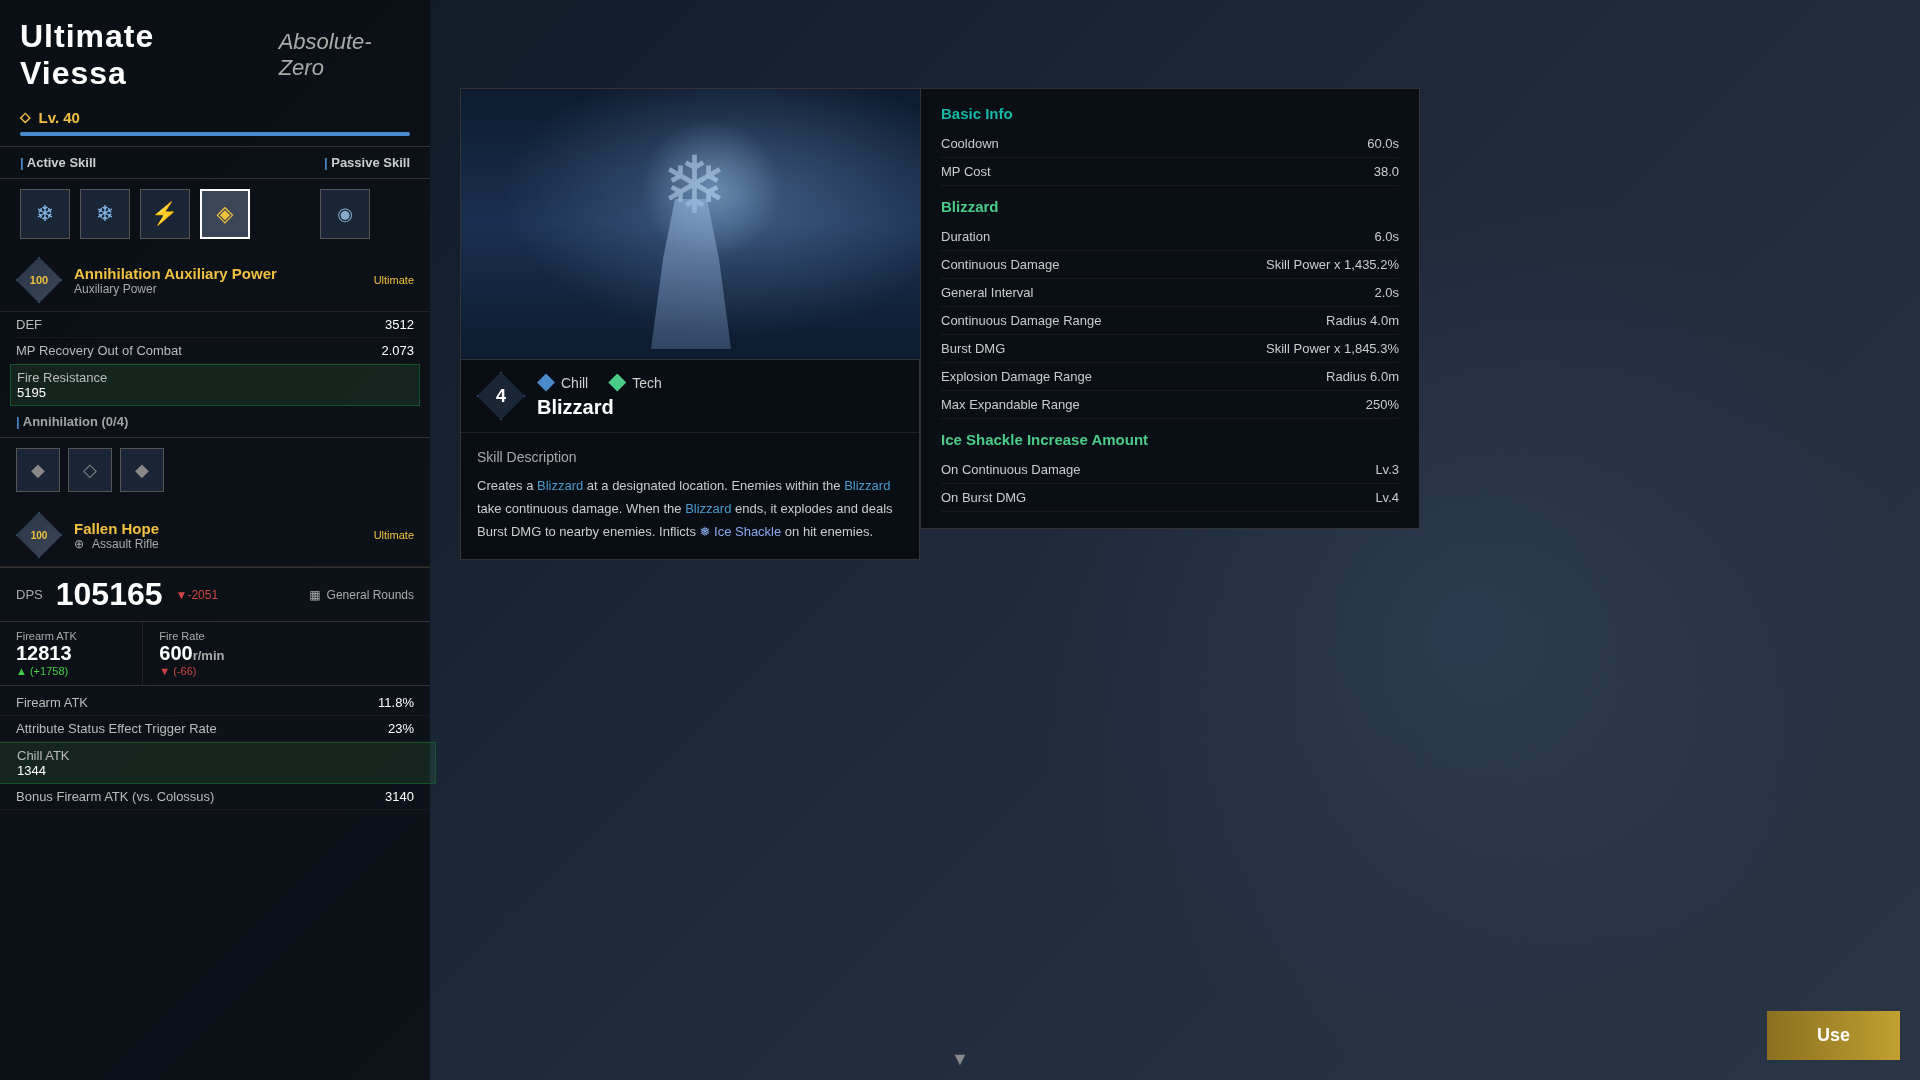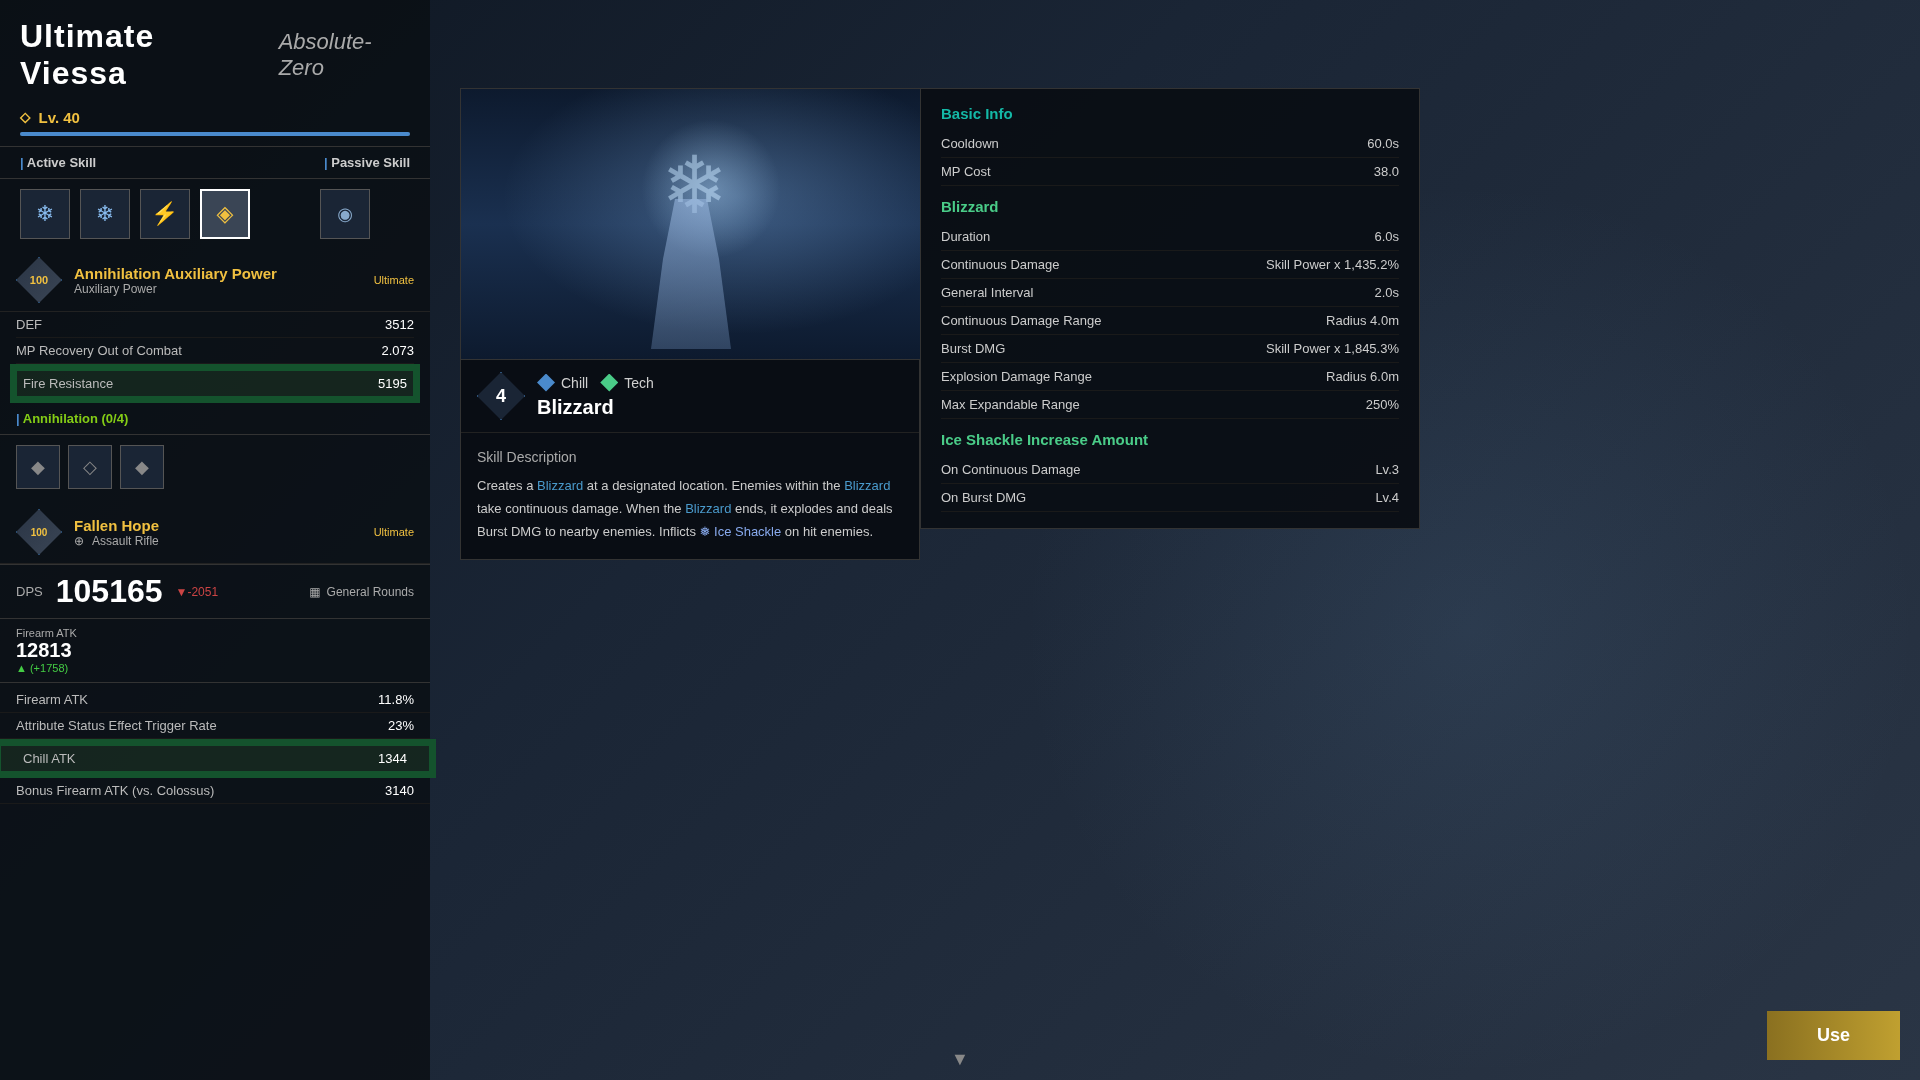--- a/index.html
+++ b/index.html
@@ -211,33 +211,34 @@
     .stat-row {
       display: flex;
       justify-content: space-between;
       padding: 5px 0;
       border-bottom: 1px solid #1a1a1a;
       font-size: 13px;
     }
 
     .stat-row.highlighted {
       background: rgba(74,154,74,0.15);
-      border: 7px solid #14532d;
+      border: 1px solid #14532d;
       padding: 5px 6px;
       margin: 0 -6px;
+      flex-direction: column;
     }
 
     .stat-label { color: #bbbbbb; }
     .stat-value { color: #ffffff; }
 
     
     .section-header {
       padding: 8px 16px;
       font-size: 13px;
-      color: #84cc16;
+      color: #a3a3a3;
       font-weight: bold;
       border-bottom: 1px solid #333;
     }
 
     .section-header::before {
       content: '| ';
       color: #4a8acc;
     }
 
     
@@ -359,21 +360,21 @@
       padding: 12px 16px;
       display: flex;
       align-items: center;
       gap: 12px;
       clear: both;
       border-top: 1px solid #333;
     }
 
     .skill-tags {
       display: flex;
-      gap: 12px;
+      gap: 20px;
       align-items: flex-end;
     }
 
     .skill-tag {
       display: flex;
       align-items: center;
       gap: 6px;
       font-size: 14px;
       color: #d0d0d0;
     }
@@ -544,20 +545,25 @@
         <span>▦</span>
         <span>General Rounds</span>
       </div>
     </div>
 
     <div class="firearm-grid">
       <div class="firearm-cell">
         <div class="firearm-stat-label">Firearm ATK</div>
         <div class="firearm-stat-value">12813</div>
         <div class="firearm-change-up">▲ (+1758)</div>
+      </div>
+      <div class="firearm-cell">
+        <div class="firearm-stat-label">Fire Rate</div>
+        <div class="firearm-stat-value">600<span style="font-size:13px; color:#aaa;">r/min</span></div>
+        <div class="firearm-change-down">▼ (-66)</div>
       </div>
     </div>
 
     <div class="bottom-stats">
       <div class="stat-row" style="padding: 5px 16px;">
         <span class="stat-label">Firearm ATK</span>
         <span class="stat-value">11.8%</span>
       </div>
       <div class="stat-row" style="padding: 5px 16px;">
         <span class="stat-label">Attribute Status Effect Trigger Rate</span>

